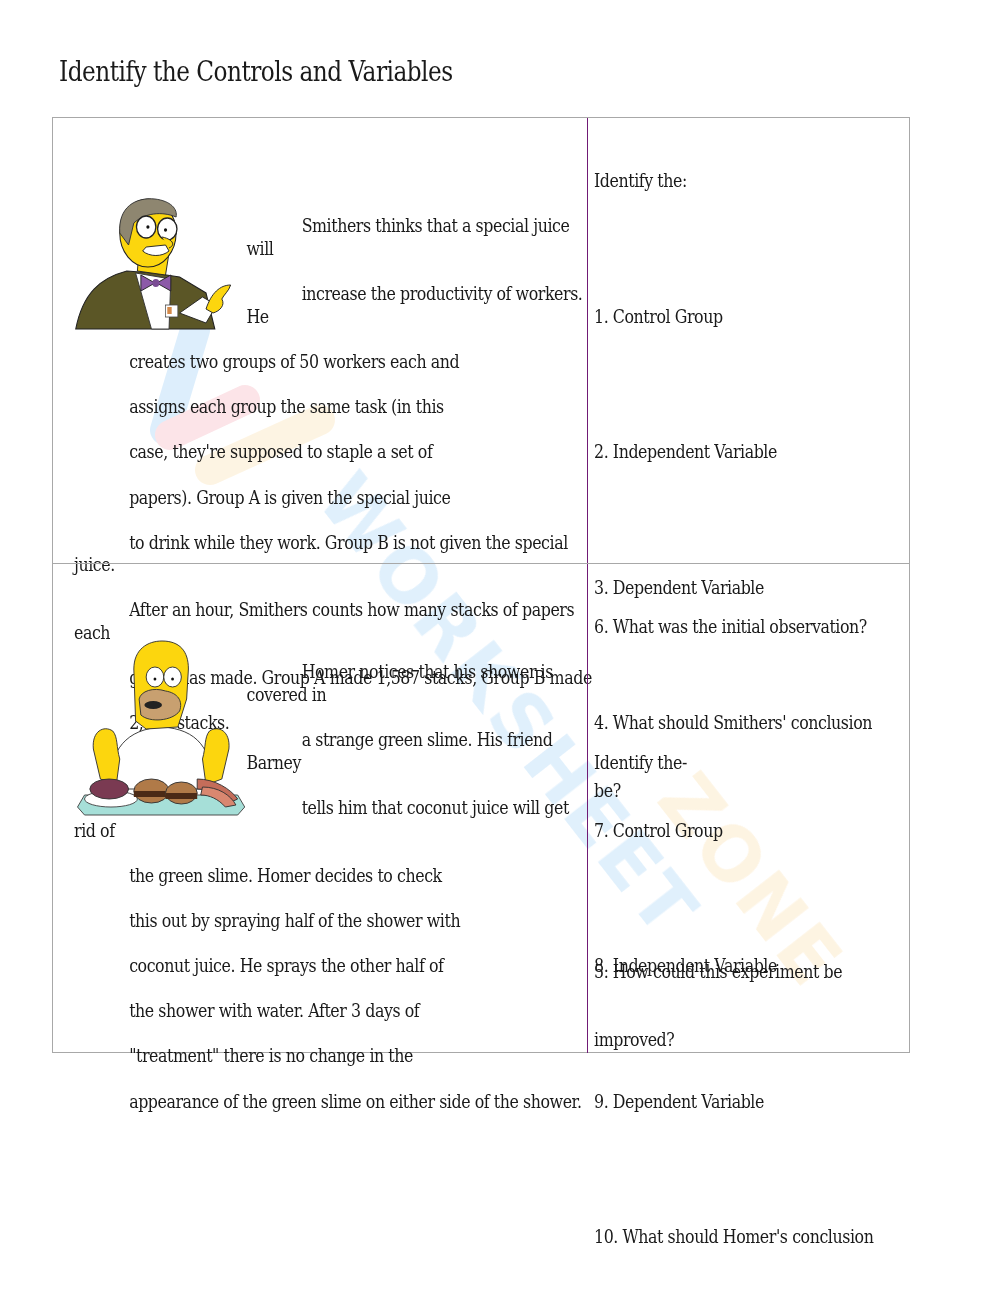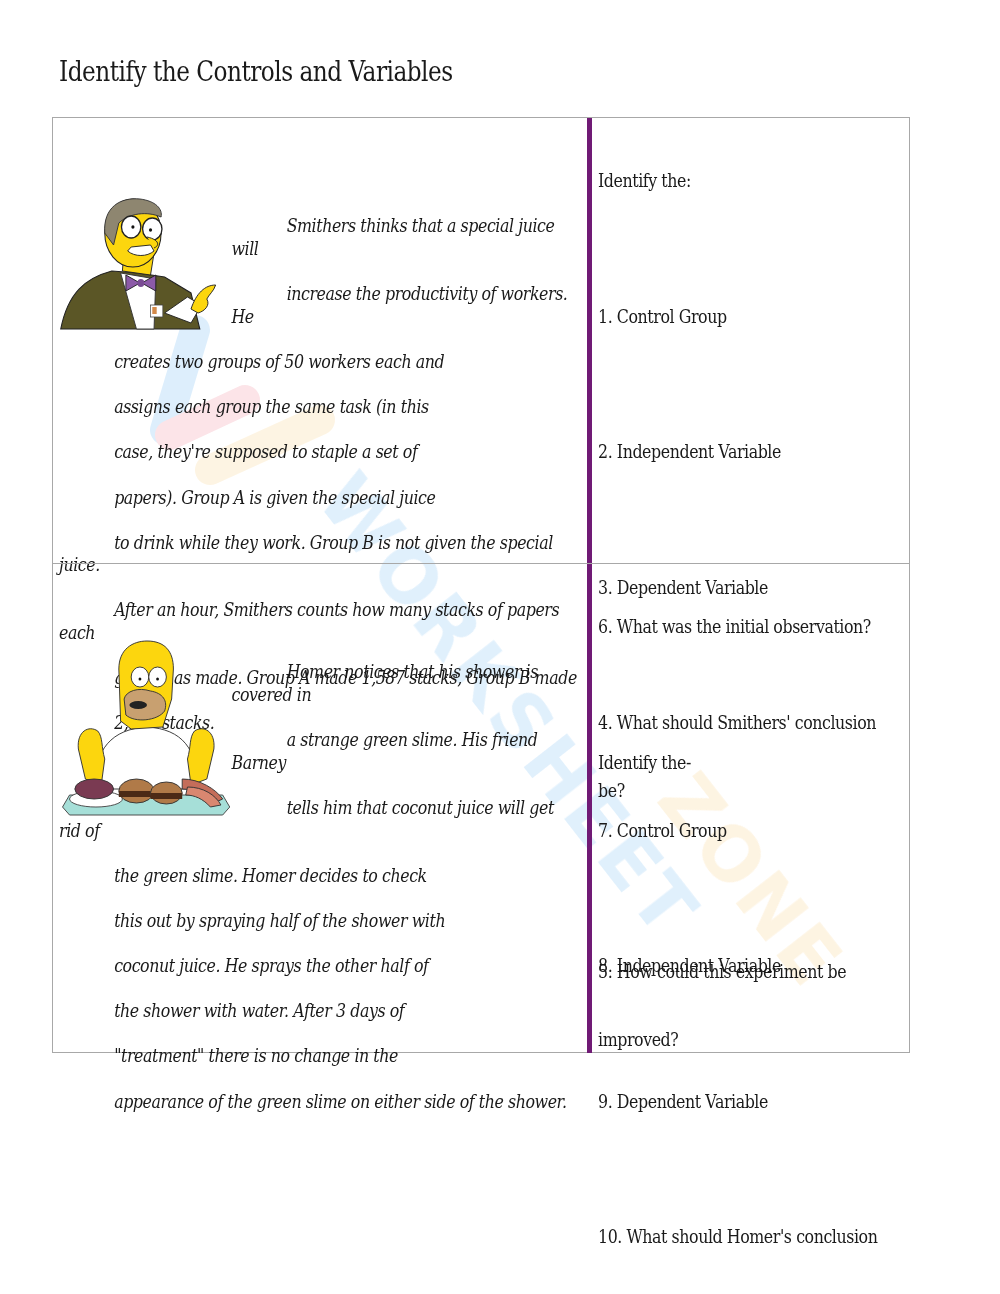--- a/index.html
+++ b/index.html
@@ -43,22 +43,22 @@
       width: 856px;
     }
     .row-1 { top: 0; height: 445px; }
     .row-2 { top: 445px; height: 489px; border-top: 1px solid #a8a8a8; }
     .cell {
       position: absolute;
       top: 0;
       height: 100%;
       box-sizing: border-box;
     }
-    .cell-left { left: 0; width: 534px; font-style: italic; }
-    .cell-right { left: 534px; width: 322px; border-left: 5px solid #701a75; }
+    .cell-left { left: 15px; width: 534px; }
+    .cell-right { left: 534px; width: 322px; border-left: 1px solid #701a75; }
     .text-block {
       font-size: 18px;
       line-height: 22.6px;
       letter-spacing: -0.5px;
       white-space: pre-wrap;
     }
     .cell-left .text-block {
       position: absolute;
       left: 6px;
       top: 7px;

